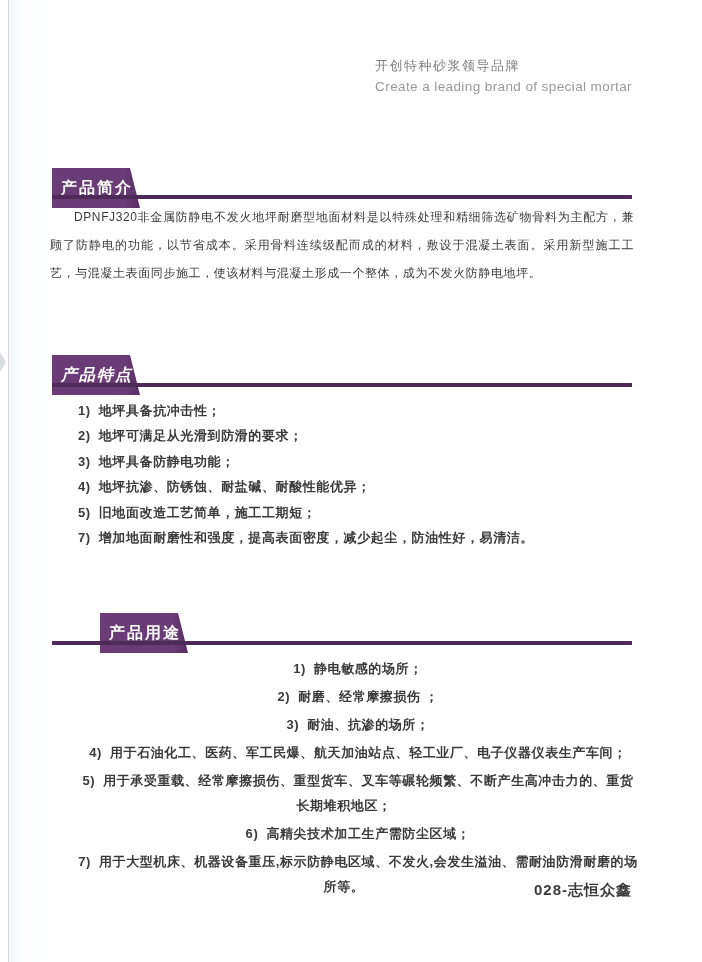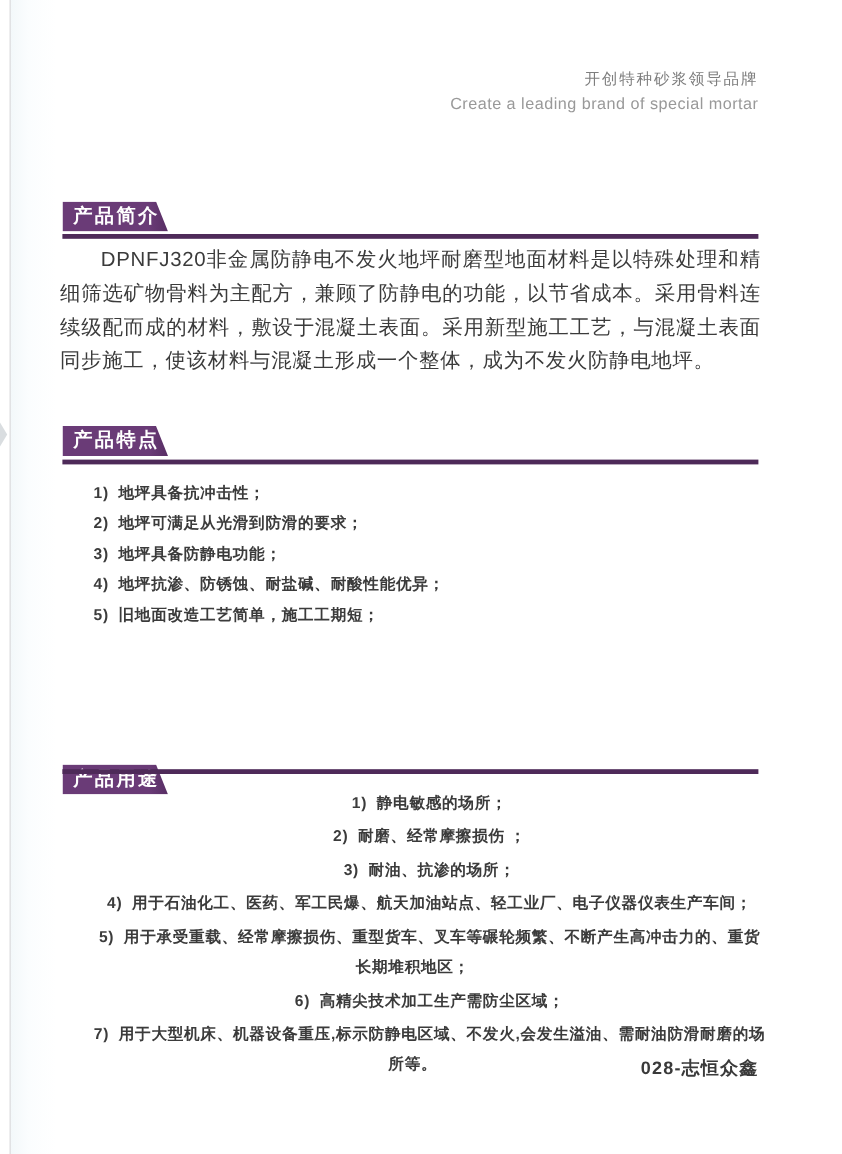--- a/index.html
+++ b/index.html
@@ -21,43 +21,43 @@
   }
   .spine-notch{
     position:absolute;left:0;top:352px;width:0;height:0;
     border-top:10px solid transparent;
     border-bottom:10px solid transparent;
     border-left:6px solid #d9dde0;
   }
   
   .slogan{
     position:absolute;top:57px;right:70px;
-    text-align:right;line-height:1.35;
+    text-align:left;line-height:1.35;
   }
   .slogan-zh{font-size:13px;color:#7e7e7e;letter-spacing:1.5px;}
   .slogan-en{font-size:13.5px;color:#999999;letter-spacing:0.4px;margin-top:3px;}
   
   .badge{
     position:absolute;left:52px;
-    width:88px;height:25px;
+    width:88px;height:40px;
     display:flex;align-items:center;
     padding-left:9px;box-sizing:border-box;
     background:linear-gradient(to right,#6a3b77 82%,#582e64 100%);
     clip-path:polygon(0 0,calc(100% - 10px) 0,100% 100%,0 100%);
     color:#ffffff;font-size:16px;font-weight:bold;letter-spacing:2px;
   }
   .rule{
     position:absolute;left:52px;
     width:580px;height:4px;
     background:#4e2a59;
   }
   
   .intro-body{
     position:absolute;left:50px;top:203px;width:584px;
-    font-size:17px;line-height:28px;color:#3b3b3b;
+    font-size:12px;line-height:28px;color:#3b3b3b;
     text-align:justify;text-indent:2em;letter-spacing:0.6px;
   }
   
   .nlist{
     position:absolute;left:50px;width:588px;
     list-style:none;margin:0;padding:0;
     font-size:13px;color:#3b3b3b;letter-spacing:0.6px;font-weight:bold;
   }
   .nlist li{text-indent:28px;}
   .list-features li{line-height:25.4px;}
@@ -80,31 +80,32 @@
 
   <div class="slogan">
     <div class="slogan-zh">开创特种砂浆领导品牌</div>
     <div class="slogan-en">Create a leading brand of special mortar</div>
   </div>
 
   <div class="badge" style="top:168px;">产品简介</div>
   <div class="rule" style="top:195px;"></div>
   <div class="intro-body">DPNFJ320非金属防静电不发火地坪耐磨型地面材料是以特殊处理和精细筛选矿物骨料为主配方，兼顾了防静电的功能，以节省成本。采用骨料连续级配而成的材料，敷设于混凝土表面。采用新型施工工艺，与混凝土表面同步施工，使该材料与混凝土形成一个整体，成为不发火防静电地坪。</div>
 
-  <div class="badge" style="top:355px;">产品特点</div>
+  <div class="badge" style="top:355px;font-style:italic;">产品特点</div>
   <div class="rule" style="top:383px;"></div>
   <ul class="nlist list-features" style="top:398px;">
     <li><span class="num">1)</span><span>地坪具备抗冲击性；</span></li>
     <li><span class="num">2)</span><span>地坪可满足从光滑到防滑的要求；</span></li>
     <li><span class="num">3)</span><span>地坪具备防静电功能；</span></li>
     <li><span class="num">4)</span><span>地坪抗渗、防锈蚀、耐盐碱、耐酸性能优异；</span></li>
     <li><span class="num">5)</span><span>旧地面改造工艺简单，施工工期短；</span></li>
+    <li><span class="num">7)</span><span>增加地面耐磨性和强度，提高表面密度，减少起尘，防油性好，易清洁。</span></li>
   </ul>
 
-  <div class="badge" style="top:637px;">产品用途</div>
+  <div class="badge" style="top:613px;margin-left:48px;">产品用途</div>
   <div class="rule" style="top:641px;"></div>
   <ul class="nlist list-uses" style="top:656px;text-align:center;">
     <li><span class="num">1)</span><span>静电敏感的场所；</span></li>
     <li><span class="num">2)</span><span>耐磨、经常摩擦损伤 ；</span></li>
     <li><span class="num">3)</span><span>耐油、抗渗的场所；</span></li>
     <li><span class="num">4)</span><span>用于石油化工、医药、军工民爆、航天加油站点、轻工业厂、电子仪器仪表生产车间；</span></li>
     <li><span class="num">5)</span><span>用于承受重载、经常摩擦损伤、重型货车、叉车等碾轮频繁、不断产生高冲击力的、重货长期堆积地区；</span></li>
     <li><span class="num">6)</span><span>高精尖技术加工生产需防尘区域；</span></li>
     <li><span class="num">7)</span><span>用于大型机床、机器设备重压,标示防静电区域、不发火,会发生溢油、需耐油防滑耐磨的场所等。</span></li>
   </ul>

